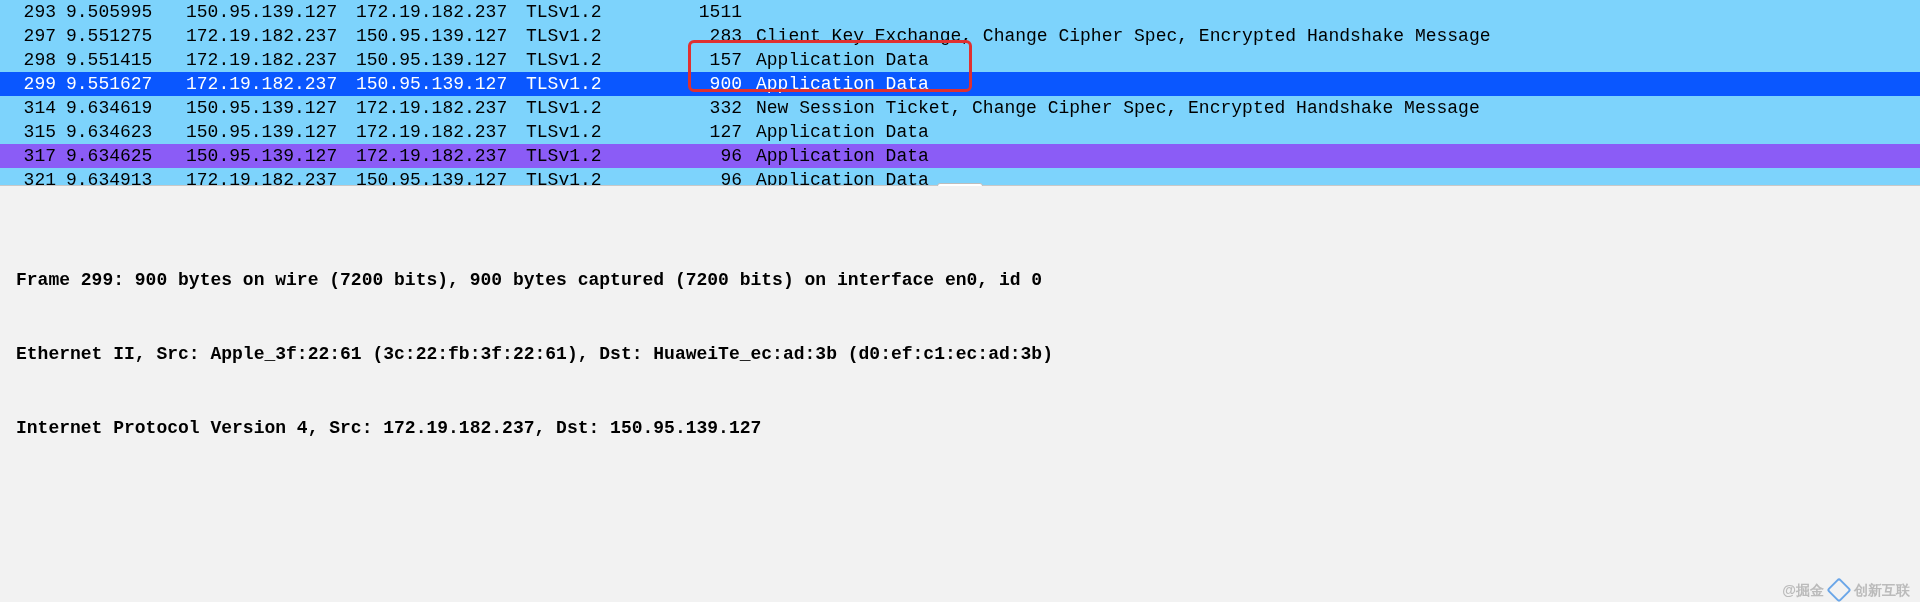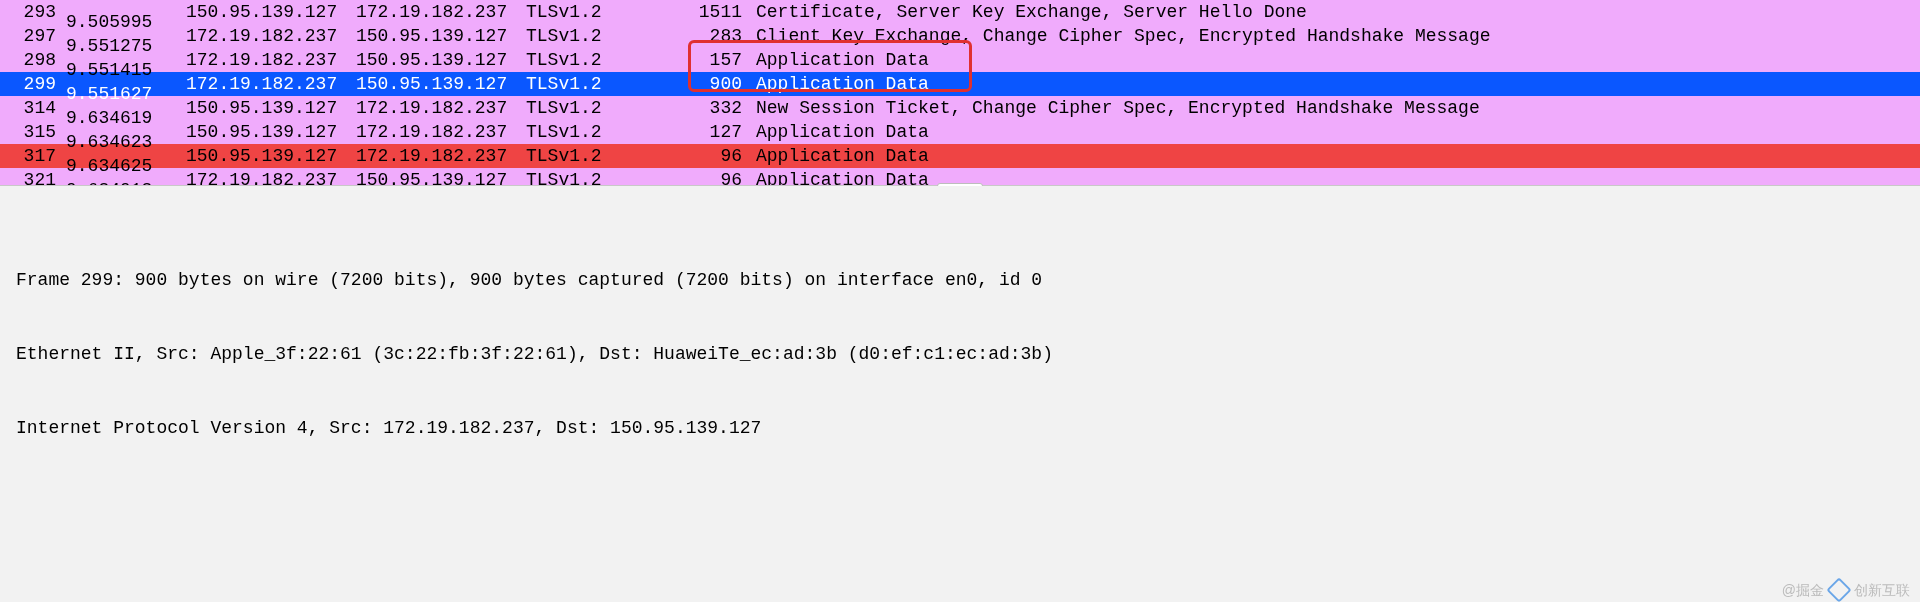--- a/index.html
+++ b/index.html
@@ -22,26 +22,26 @@
     background: #ffffff;
     border-bottom: 1px solid #c8c8c8;
     position: relative;
   }
   .packet-row {
     display: flex;
     white-space: pre;
     height: 24px;
     padding-left: 6px;
   }
-  .row-alt   { background: #f0abfc; }
-  .row-plain { background: #ef4444; }
+  .row-alt   { background: #7dd3fc; }
+  .row-plain { background: #8b5cf6; }
   .row-sel   { background: #0a57ff; color: #ffffff; justify-content: center; }
 
   .col-no     { width: 60px;  text-align: right; padding-right: 10px; }
-  .col-time   { width: 120px; margin-top: 10px; }
+  .col-time   { width: 120px; }
   .col-src    { width: 170px; }
   .col-dst    { width: 170px; }
   .col-proto  { width: 130px; }
   .col-len    { width: 100px; text-align: right; padding-right: 14px; }
   .col-info   { flex: 1; }
 
   
   .highlight-box {
     position: absolute;
     border: 3px solid #e03030;
@@ -70,20 +70,21 @@
 
   
   .detail-pane {
     width: 100%;
     height: 416px;
     background: #f2f2f2;
     padding: 10px 8px 0 10px;
     overflow: hidden;
     white-space: pre;
     position: relative;
+    font-weight: bold;
   }
   .detail-line { height: 26px; }
 
   
   .watermark {
     position: absolute;
     right: 10px;
     bottom: 0;
     color: #bbbbbb;
     font-size: 14px;
@@ -105,21 +106,20 @@
 
 <div class="packet-list">
 
   <div class="packet-row row-alt">
     <span class="col-no">293</span>
     <span class="col-time">9.505995</span>
     <span class="col-src">150.95.139.127</span>
     <span class="col-dst">172.19.182.237</span>
     <span class="col-proto">TLSv1.2</span>
     <span class="col-len">1511</span>
-    <span class="col-info">Certificate, Server Key Exchange, Server Hello Done</span>
   </div>
 
   <div class="packet-row row-alt">
     <span class="col-no">297</span>
     <span class="col-time">9.551275</span>
     <span class="col-src">172.19.182.237</span>
     <span class="col-dst">150.95.139.127</span>
     <span class="col-proto">TLSv1.2</span>
     <span class="col-len">283</span>
     <span class="col-info">Client Key Exchange, Change Cipher Spec, Encrypted Handshake Message</span>

